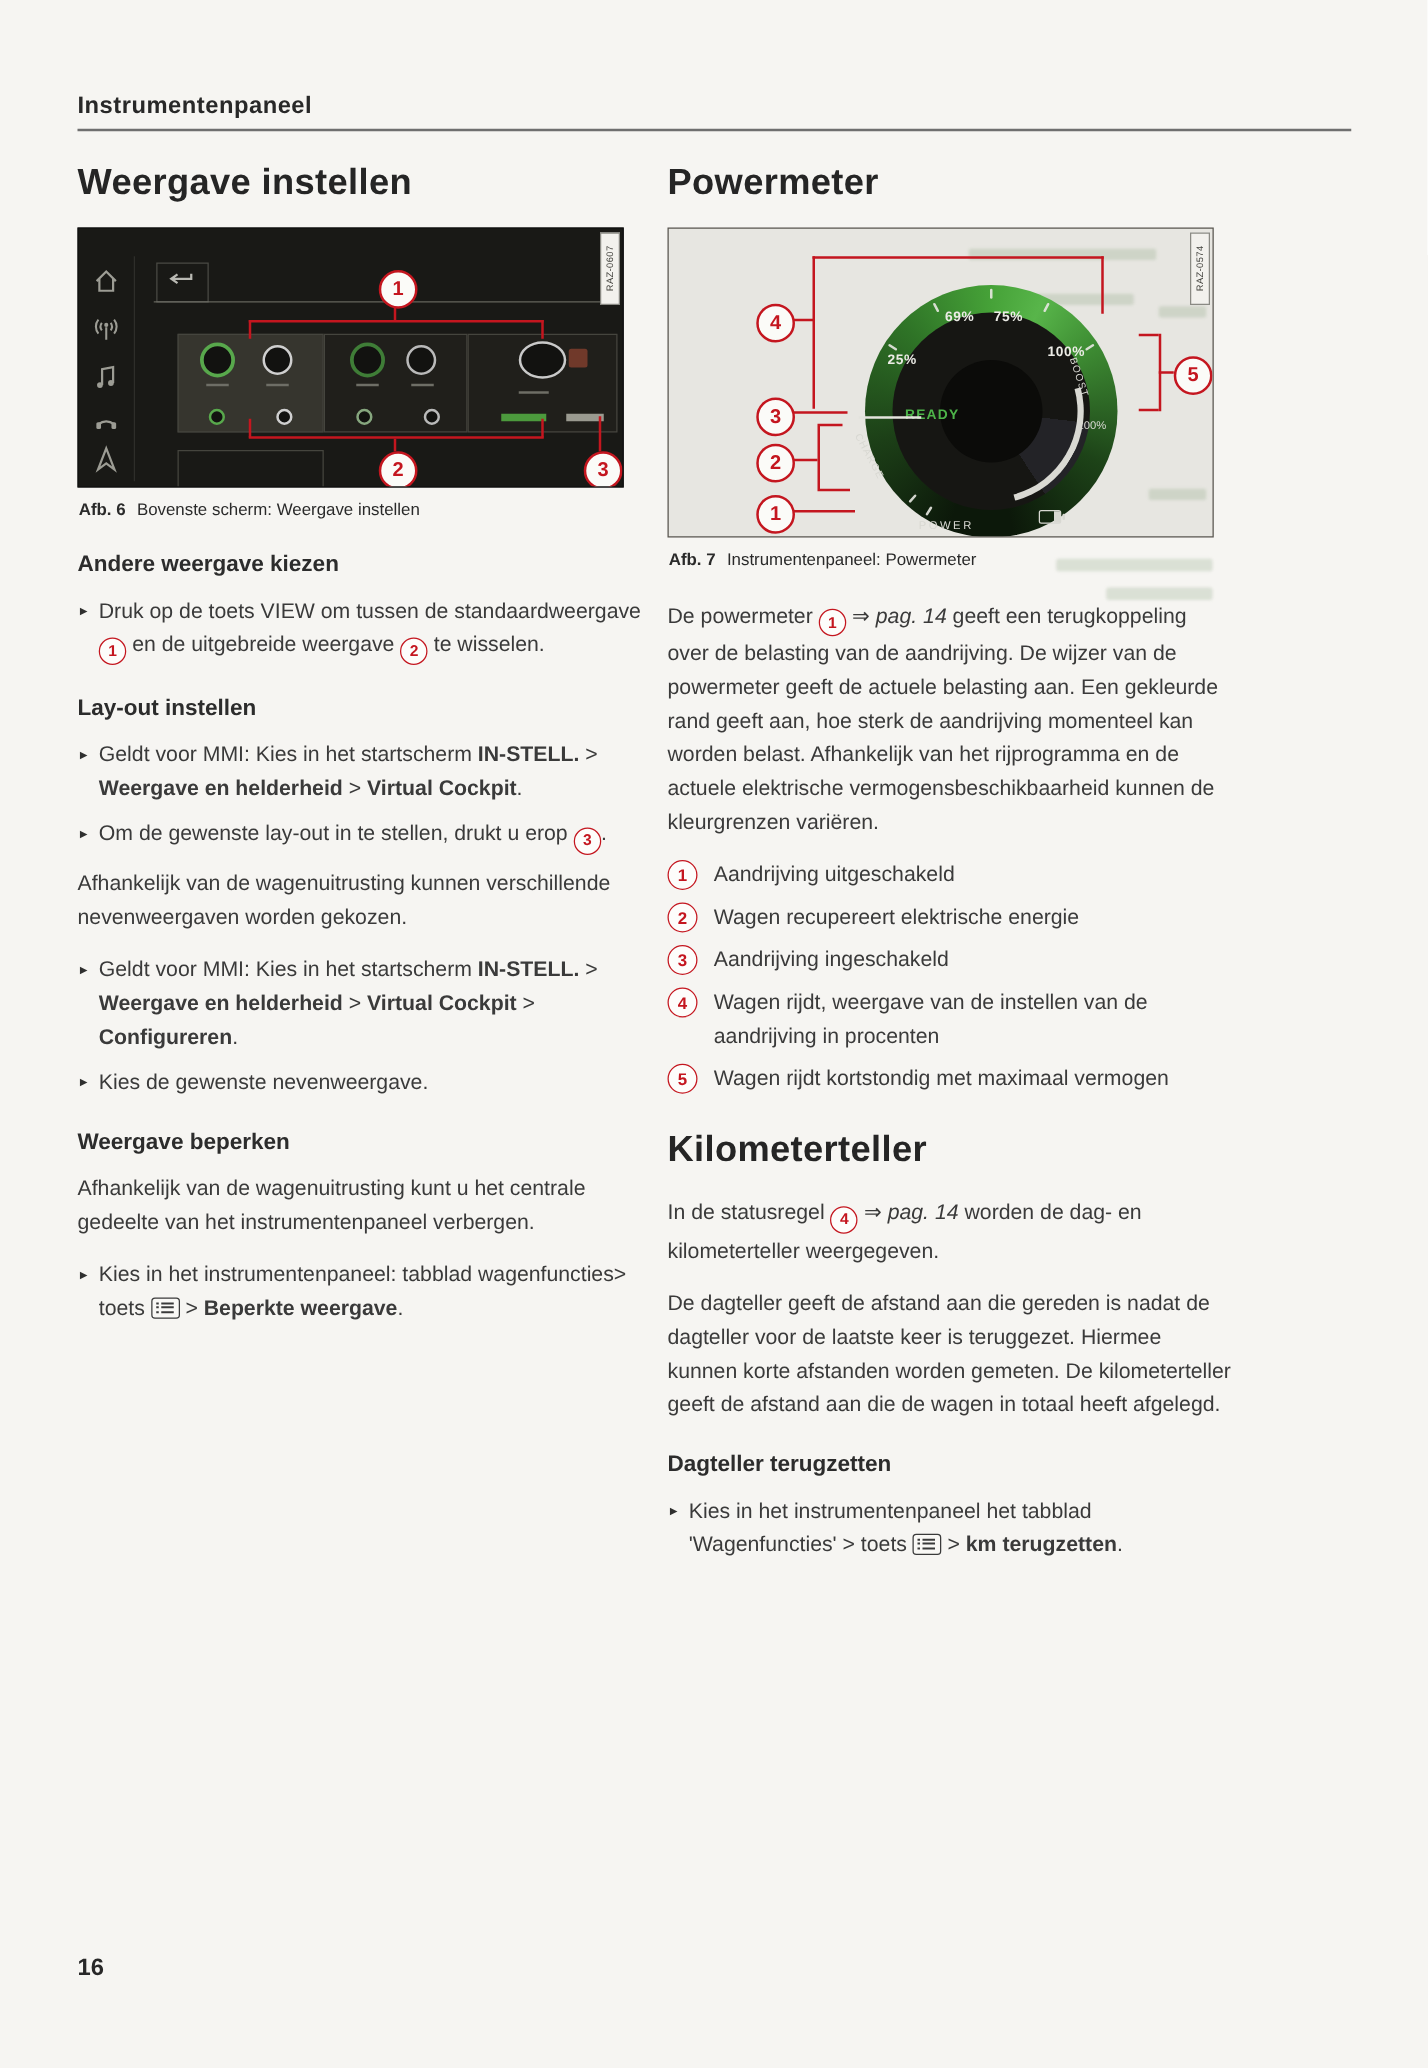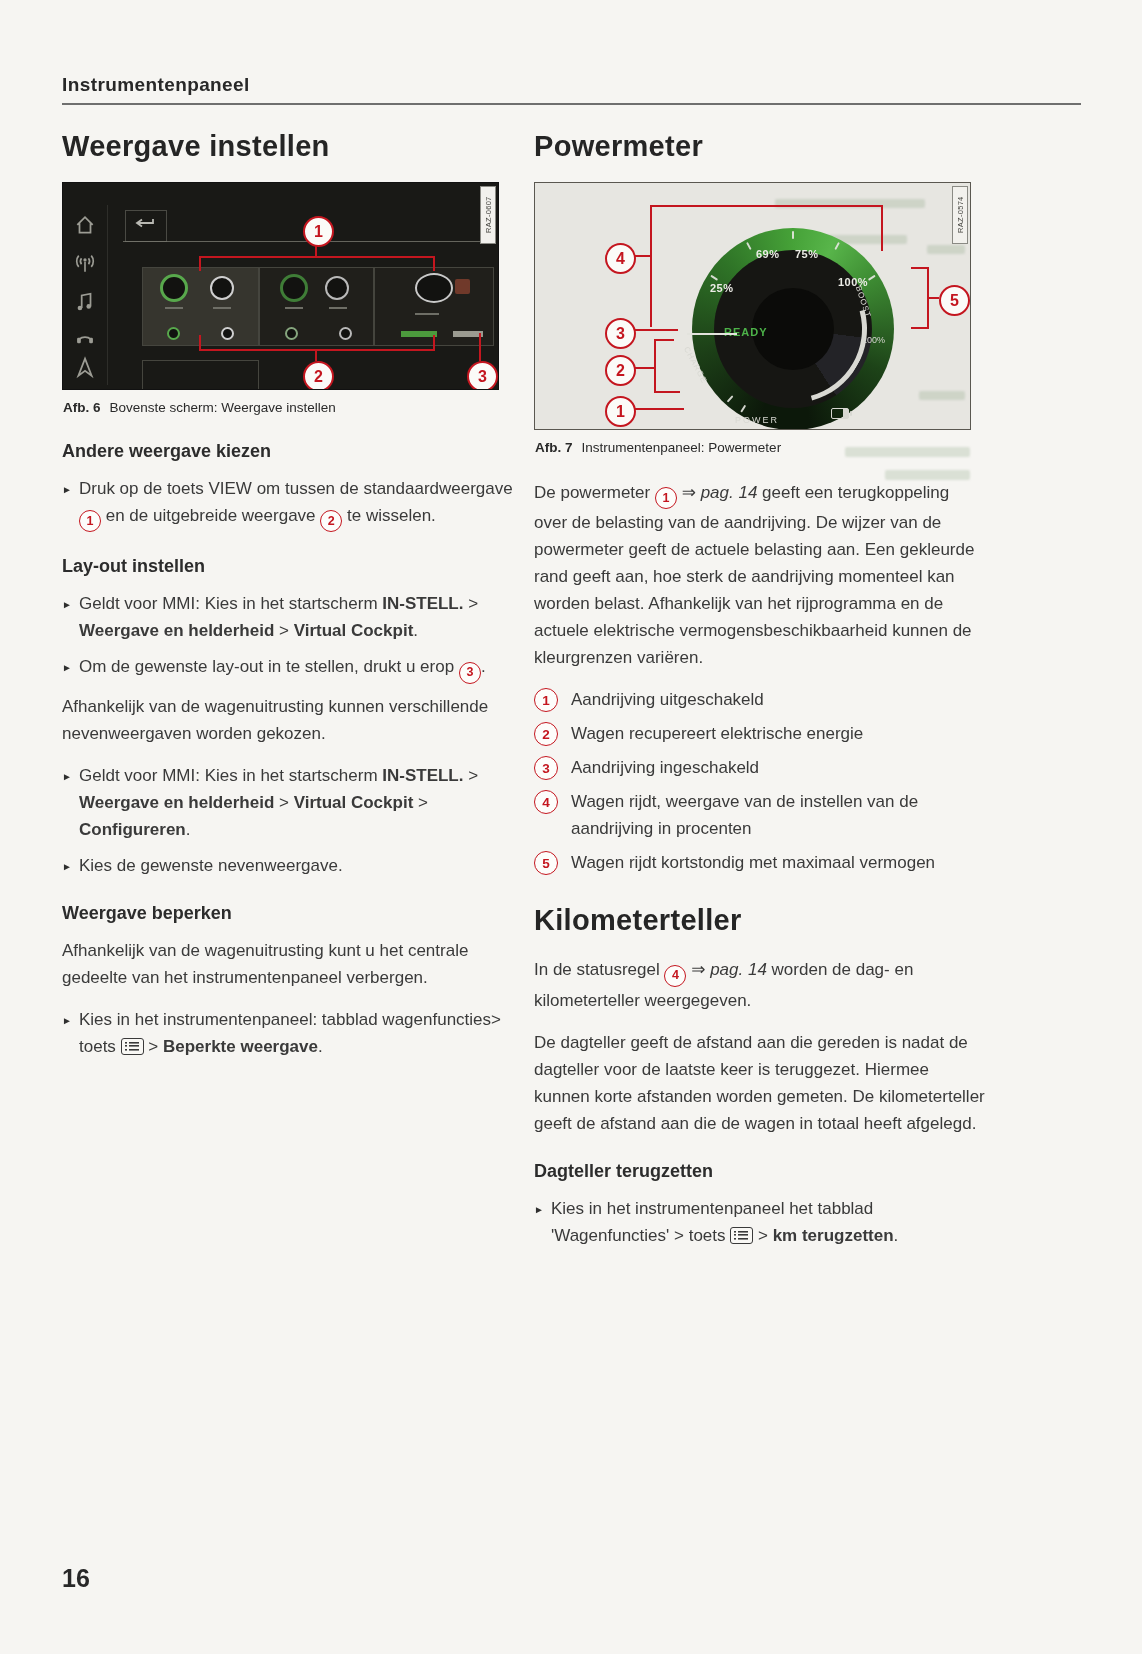--- a/index.html
+++ b/index.html
@@ -9,21 +9,21 @@
   }
   html,body{margin:0;padding:0;background:#ffffff;}
   .page{
     position:relative;width:1142px;height:1654px;overflow:hidden;
     background:#f6f5f2;
     font-family:"Liberation Sans",sans-serif;color:var(--ink);
   }
   
   .ph-title{position:absolute;left:62px;top:74px;font-size:19px;font-weight:700;letter-spacing:.4px;color:var(--head);}
   .ph-rule{position:absolute;left:62px;top:103px;width:1019px;height:2px;background:#6f6f6f;}
-  .pagenum{position:absolute;left:62px;top:1564px;font-size:25px;font-weight:700;color:var(--head);}
+  .pagenum{position:absolute;left:62px;top:1564px;font-size:19px;font-weight:700;color:var(--head);}
   .col{position:absolute;top:128px;width:452px;font-size:17px;line-height:27px;}
   .col-left{left:62px;}
   .col-right{left:534px;}
   .coltitle{font-size:29px;line-height:36px;font-weight:700;color:#252525;letter-spacing:.3px;margin:0 0 18px 0;}
   .coltitle.mt{margin-top:26px;}
   h3.sub{font-size:18px;line-height:24px;font-weight:700;color:#2c2c2c;margin:22px 0 12px 0;}
   p.body{margin:0 0 15px 0;}
   .bullet{position:relative;padding-left:17px;margin:0 0 9px 0;}
   .bullet .marker{position:absolute;left:0;top:1px;font-size:10px;color:#2f2f2f;}
   .b{font-weight:700;}

